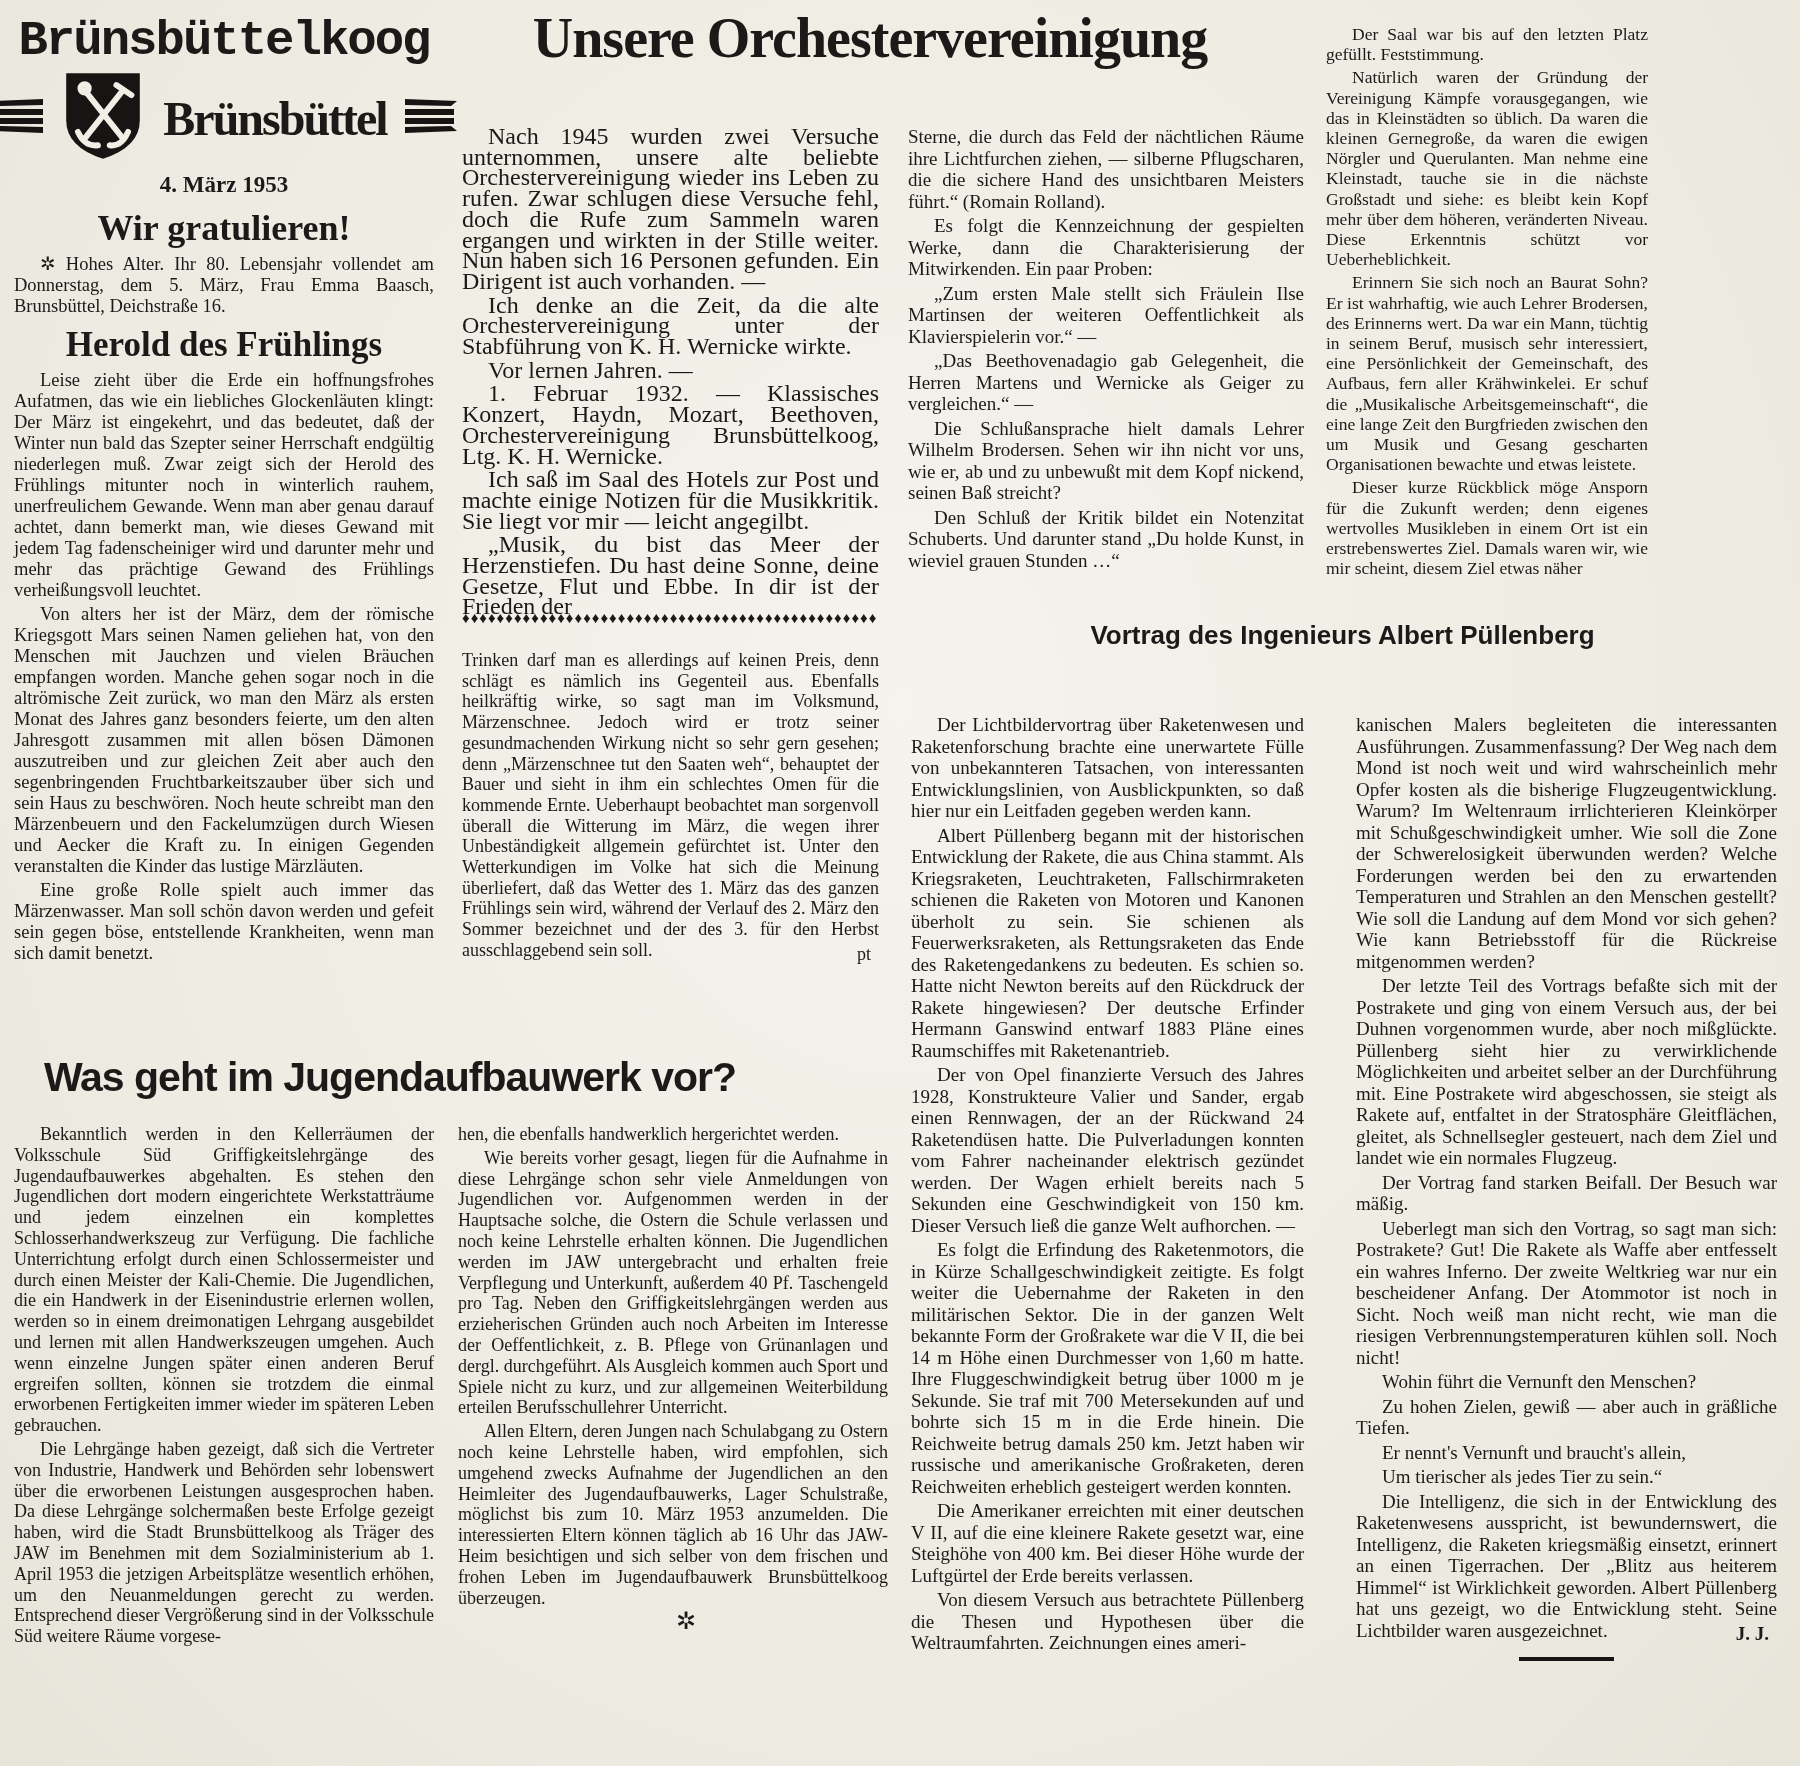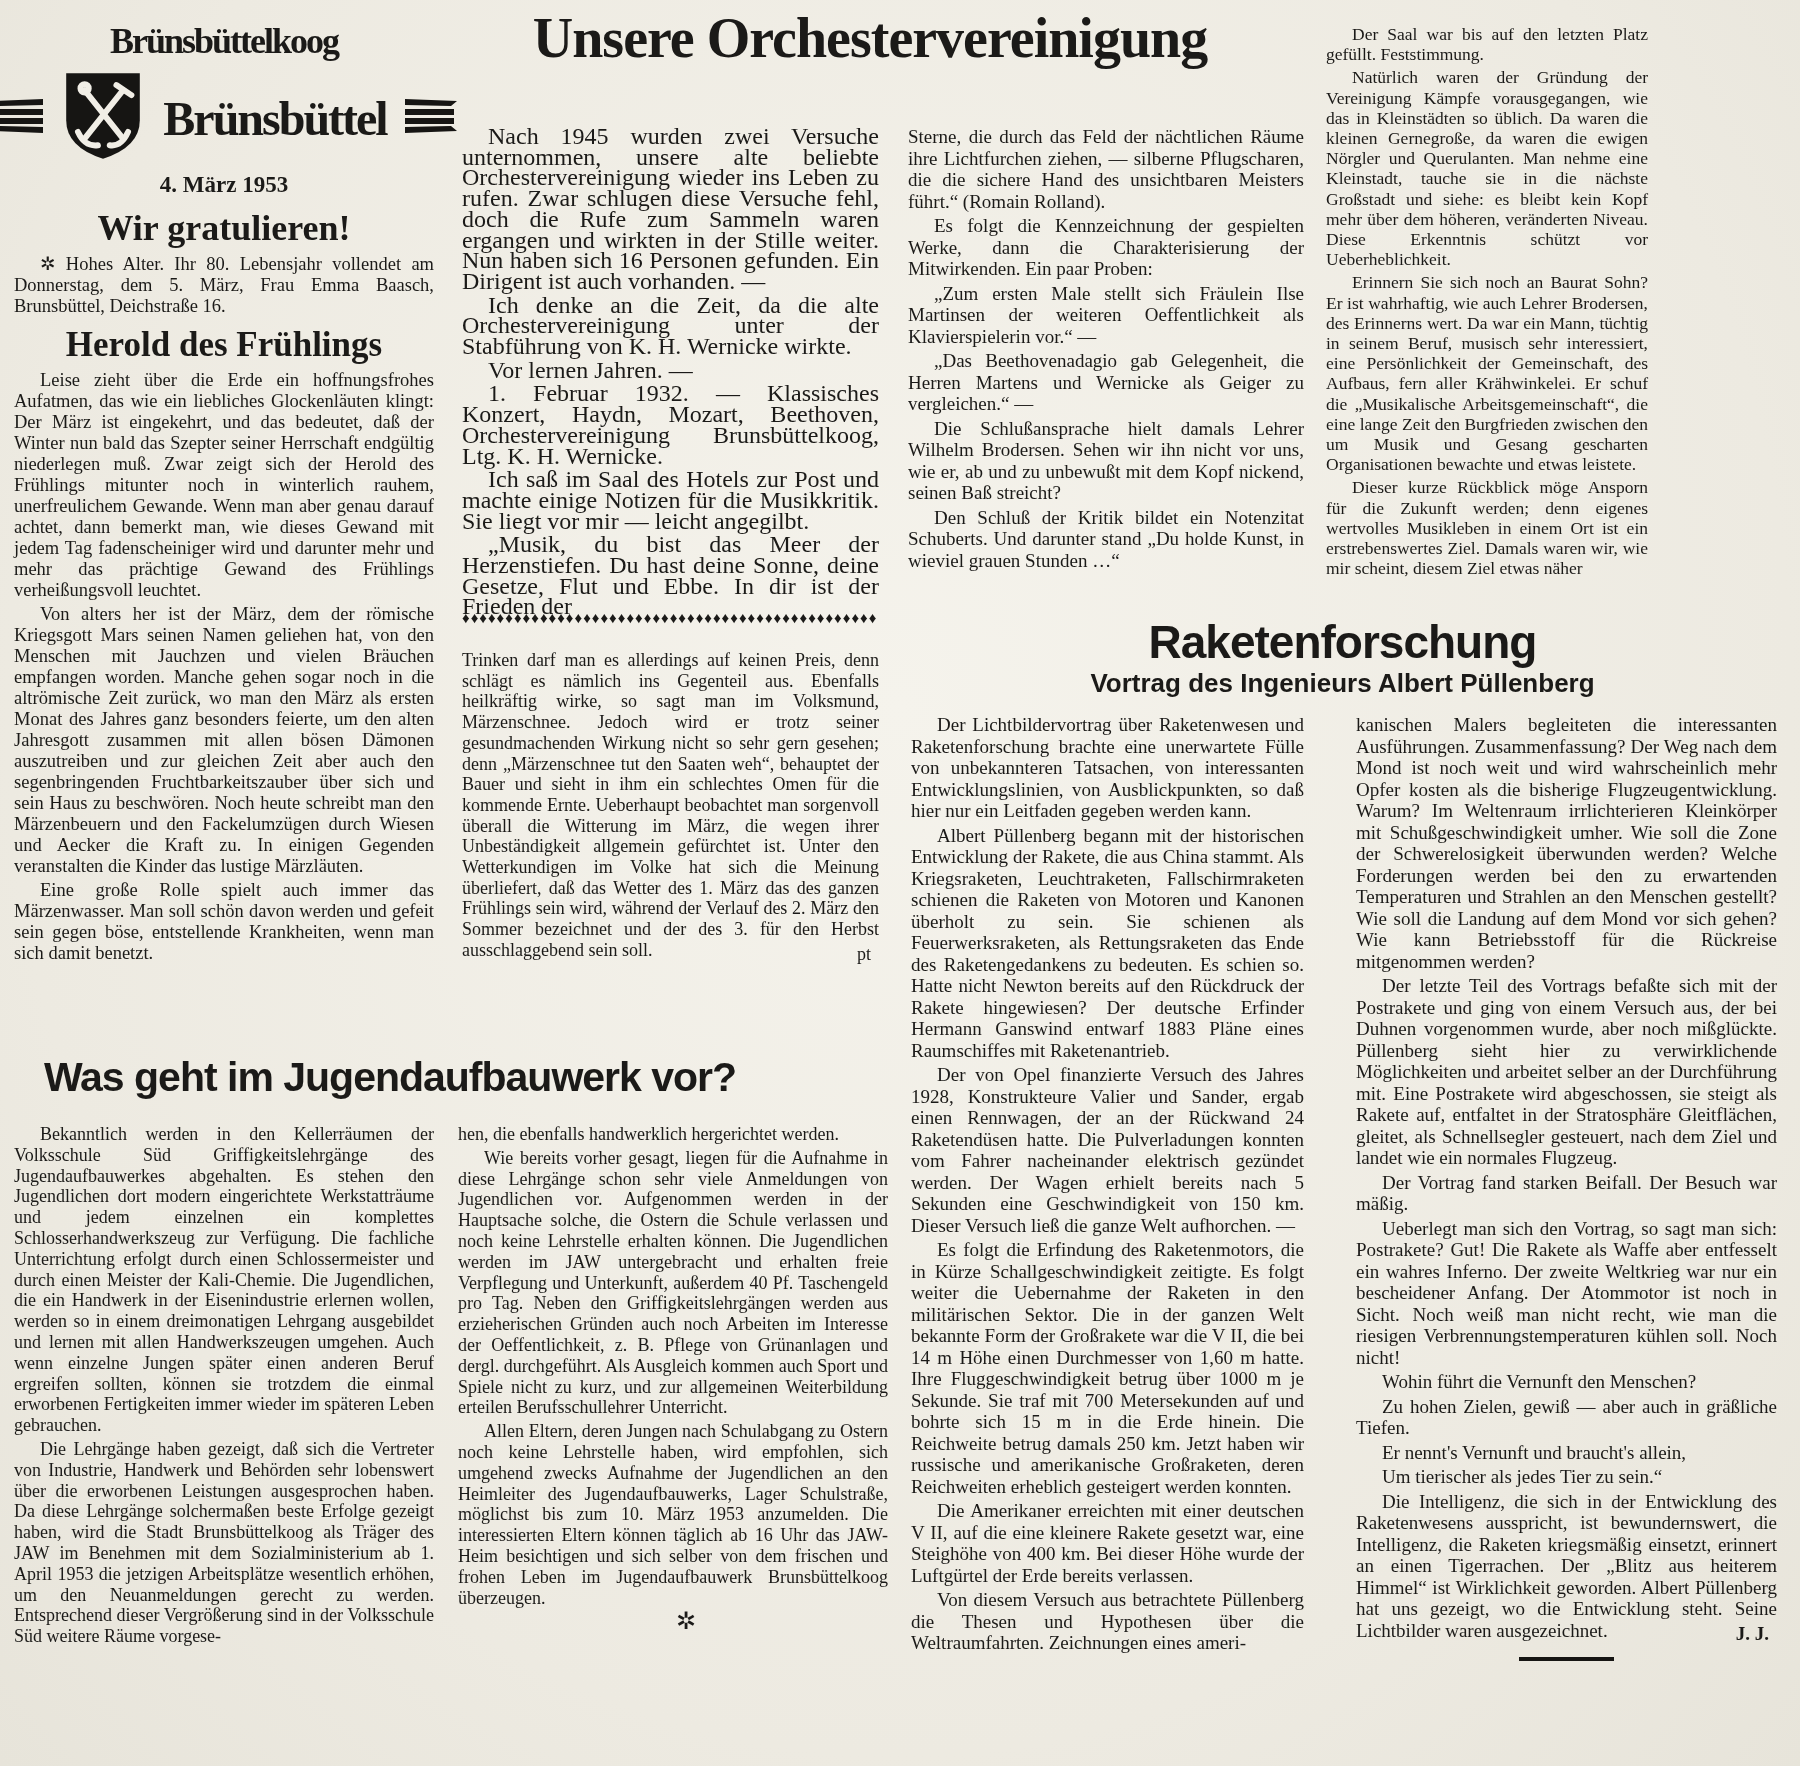--- a/index.html
+++ b/index.html
@@ -7,21 +7,21 @@
   body{width:1800px;height:1766px;background:#efede6;position:relative;
        font-family:"Liberation Serif", serif;color:#1b1a18;}
   #page{position:absolute;inset:0;background:
         radial-gradient(ellipse at 50% 40%, #f5f3ec 0%, #edeae1 70%, #e7e4da 100%);}
   .abs{position:absolute;}
   .jcol{text-align:justify;}
   .jcol p{margin:0 0 3px 0;text-indent:26px;}
   .cont p:first-child{text-indent:0;}
   
   #masthead-col{left:14px;top:12px;width:420px;text-align:center;}
-  .mast-line1{font-weight:bold;font-size:36px;line-height:58px;letter-spacing:-2px;}
+  .mast-line1{font-weight:bold;font-size:49px;line-height:58px;letter-spacing:-2px;font-family:Liberation Mono, monospace;}
   .mast-row{display:flex;align-items:center;justify-content:center;gap:18px;height:92px;margin-top:2px;}
   .mast-line2{font-weight:bold;font-size:48px;letter-spacing:-2px;}
   .date-line{margin-top:8px;font-weight:bold;font-size:23px;}
   .grat-title{margin-top:9px;font-family:Liberation Serif, serif;font-weight:bold;font-size:36px;}
   .left-paras{margin-top:5px;font-size:18.5px;line-height:21px;text-align:justify;}
   .herold-title{margin-top:8px;font-weight:bold;font-size:35px;}
   
   #orch-headline{left:440px;top:12px;width:860px;text-align:center;font-weight:bold;
                  font-size:56px;line-height:53px;letter-spacing:-1px;white-space:nowrap;}
   #orch-col-a{left:462px;top:126px;width:417px;font-size:24px;line-height:20.7px;height:505px;overflow:hidden;}
@@ -131,21 +131,20 @@
   </div>
 
   <div id="right-top-col" class="abs jcol">
       <p>Der Saal war bis auf den letzten Platz gefüllt. Feststimmung.</p>
       <p>Natürlich waren der Gründung der Vereinigung Kämpfe vorausgegangen, wie das in Kleinstädten so üblich. Da waren die kleinen Gernegroße, da waren die ewigen Nörgler und Querulanten. Man nehme eine Kleinstadt, tauche sie in die nächste Großstadt und siehe: es bleibt kein Kopf mehr über dem höheren, veränderten Niveau. Diese Erkenntnis schützt vor Ueberheblichkeit.</p>
       <p>Erinnern Sie sich noch an Baurat Sohn? Er ist wahrhaftig, wie auch Lehrer Brodersen, des Erinnerns wert. Da war ein Mann, tüchtig in seinem Beruf, musisch sehr interessiert, eine Persönlichkeit der Gemeinschaft, des Aufbaus, fern aller Krähwinkelei. Er schuf die „Musikalische Arbeitsgemeinschaft“, die eine lange Zeit den Burgfrieden zwischen den um Musik und Gesang gescharten Organisationen bewachte und etwas leistete.</p>
       <p>Dieser kurze Rückblick möge Ansporn für die Zukunft werden; denn eigenes wertvolles Musikleben in einem Ort ist ein erstrebenswertes Ziel. Damals waren wir, wie mir scheint, diesem Ziel etwas näher</p>
     </div>
 
   <div id="raketen-head" class="abs">
-    <div class="raketen-title">Raketenforschung</div>
     <div class="raketen-subtitle">Vortrag des Ingenieurs Albert Püllenberg</div>
   </div>
   <div id="raketen-col-a" class="abs jcol">
       <p>Der Lichtbildervortrag über Raketenwesen und Raketenforschung brachte eine unerwartete Fülle von unbekannteren Tatsachen, von interessanten Entwicklungslinien, von Ausblickpunkten, so daß hier nur ein Leitfaden gegeben werden kann.</p>
       <p>Albert Püllenberg begann mit der historischen Entwicklung der Rakete, die aus China stammt. Als Kriegsraketen, Leuchtraketen, Fallschirmraketen schienen die Raketen von Motoren und Kanonen überholt zu sein. Sie schienen als Feuerwerksraketen, als Rettungsraketen das Ende des Raketengedankens zu bedeuten. Es schien so. Hatte nicht Newton bereits auf den Rückdruck der Rakete hingewiesen? Der deutsche Erfinder Hermann Ganswind entwarf 1883 Pläne eines Raumschiffes mit Raketenantrieb.</p>
       <p>Der von Opel finanzierte Versuch des Jahres 1928, Konstrukteure Valier und Sander, ergab einen Rennwagen, der an der Rückwand 24 Raketendüsen hatte. Die Pulverladungen konnten vom Fahrer nacheinander elektrisch gezündet werden. Der Wagen erhielt bereits nach 5 Sekunden eine Geschwindigkeit von 150 km. Dieser Versuch ließ die ganze Welt aufhorchen. —</p>
       <p>Es folgt die Erfindung des Raketenmotors, die in Kürze Schallgeschwindigkeit zeitigte. Es folgt weiter die Uebernahme der Raketen in den militärischen Sektor. Die in der ganzen Welt bekannte Form der Großrakete war die V II, die bei 14 m Höhe einen Durchmesser von 1,60 m hatte. Ihre Fluggeschwindigkeit betrug über 1000 m je Sekunde. Sie traf mit 700 Metersekunden auf und bohrte sich 15 m in die Erde hinein. Die Reichweite betrug damals 250 km. Jetzt haben wir russische und amerikanische Großraketen, deren Reichweiten erheblich gesteigert werden konnten.</p>
       <p>Die Amerikaner erreichten mit einer deutschen V II, auf die eine kleinere Rakete gesetzt war, eine Steighöhe von 400 km. Bei dieser Höhe wurde der Luftgürtel der Erde bereits verlassen.</p>
       <p>Von diesem Versuch aus betrachtete Püllenberg die Thesen und Hypothesen über die Weltraumfahrten. Zeichnungen eines ameri-</p>
     </div>

